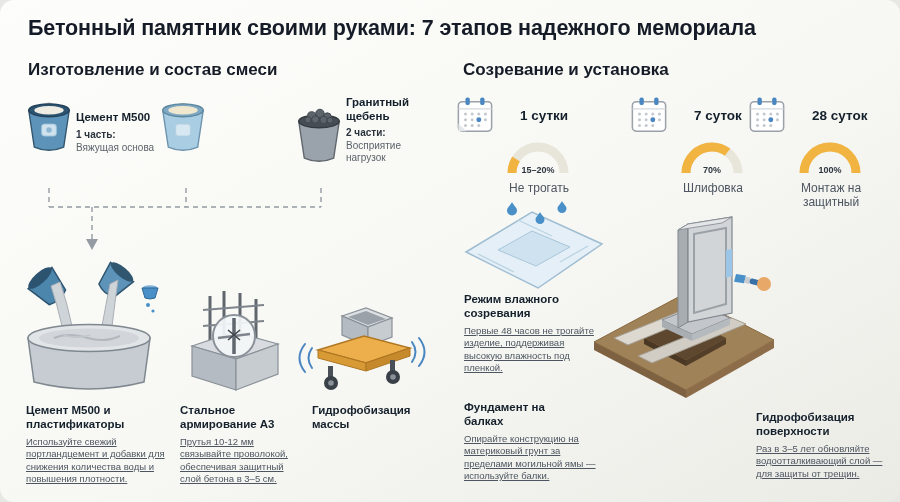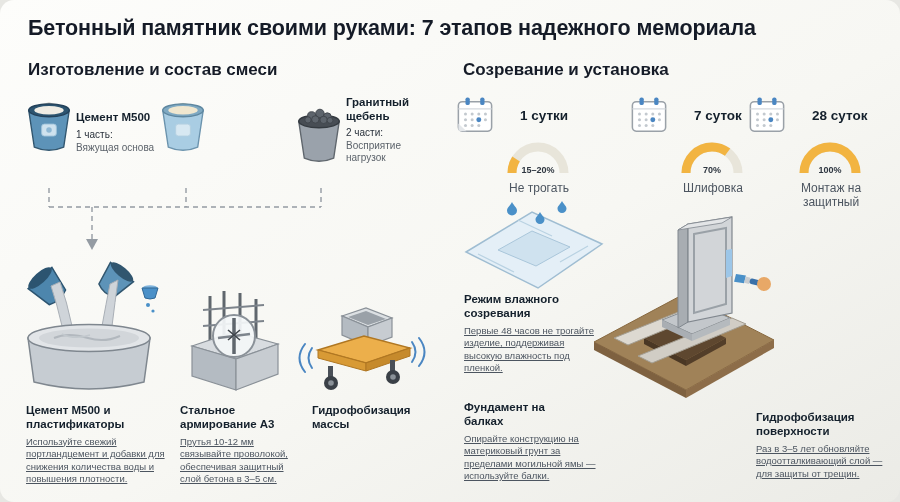--- a/index.html
+++ b/index.html
@@ -7,21 +7,21 @@
   body { font-family:"Liberation Sans", sans-serif; }
   .canvas { position:relative; width:900px; height:502px; overflow:hidden; margin:0 auto;
             background:linear-gradient(150deg,#fdfdfb 0%,#f7f7f3 55%,#ebebe6 100%);
             border-radius:14px; }
   .abs { position:absolute; }
   .title { left:28px; top:16px; width:856px; font-size:21.5px; font-weight:800; color:#151b27; letter-spacing:-0.1px; }
   .sec-header { font-size:17px; font-weight:700; color:#151b27; }
   .ing { display:flex; gap:4px; width:138px; align-items:flex-end; }
   .bucket { width:46px; height:58px; flex:0 0 auto; }
   .ing-name { font-size:11.5px; font-weight:800; color:#14202c; line-height:1.18; margin-bottom:4px; }
-  .ing-ratio { font-size:10px; font-weight:400; color:#2a323c; line-height:1.25; }
+  .ing-ratio { font-size:10px; font-weight:700; color:#2a323c; line-height:1.25; }
   .ing-desc { font-size:10px; color:#5c636b; line-height:1.25; }
   .tl { width:146px; }
   .tl-row { display:flex; align-items:center; gap:26px; }
   .cal { width:38px; height:38px; flex:0 0 auto; }
   .tl-period { font-size:13.5px; font-weight:800; color:#14202c; }
   .gauge { display:block; width:64px; height:42px; margin:3px 0 0 50px; }
   .g-track { fill:none; stroke:#e8e5da; stroke-width:9; }
   .g-fill { fill:none; stroke:#f2b441; stroke-width:9; }
   .g-text { font-family:"Liberation Sans", sans-serif; font-size:9px; font-weight:700; fill:#2e3640; }
   .tl-label { margin:2px 0 0 42px; width:82px; text-align:center; font-size:12px; color:#4c5560; line-height:1.2; }

